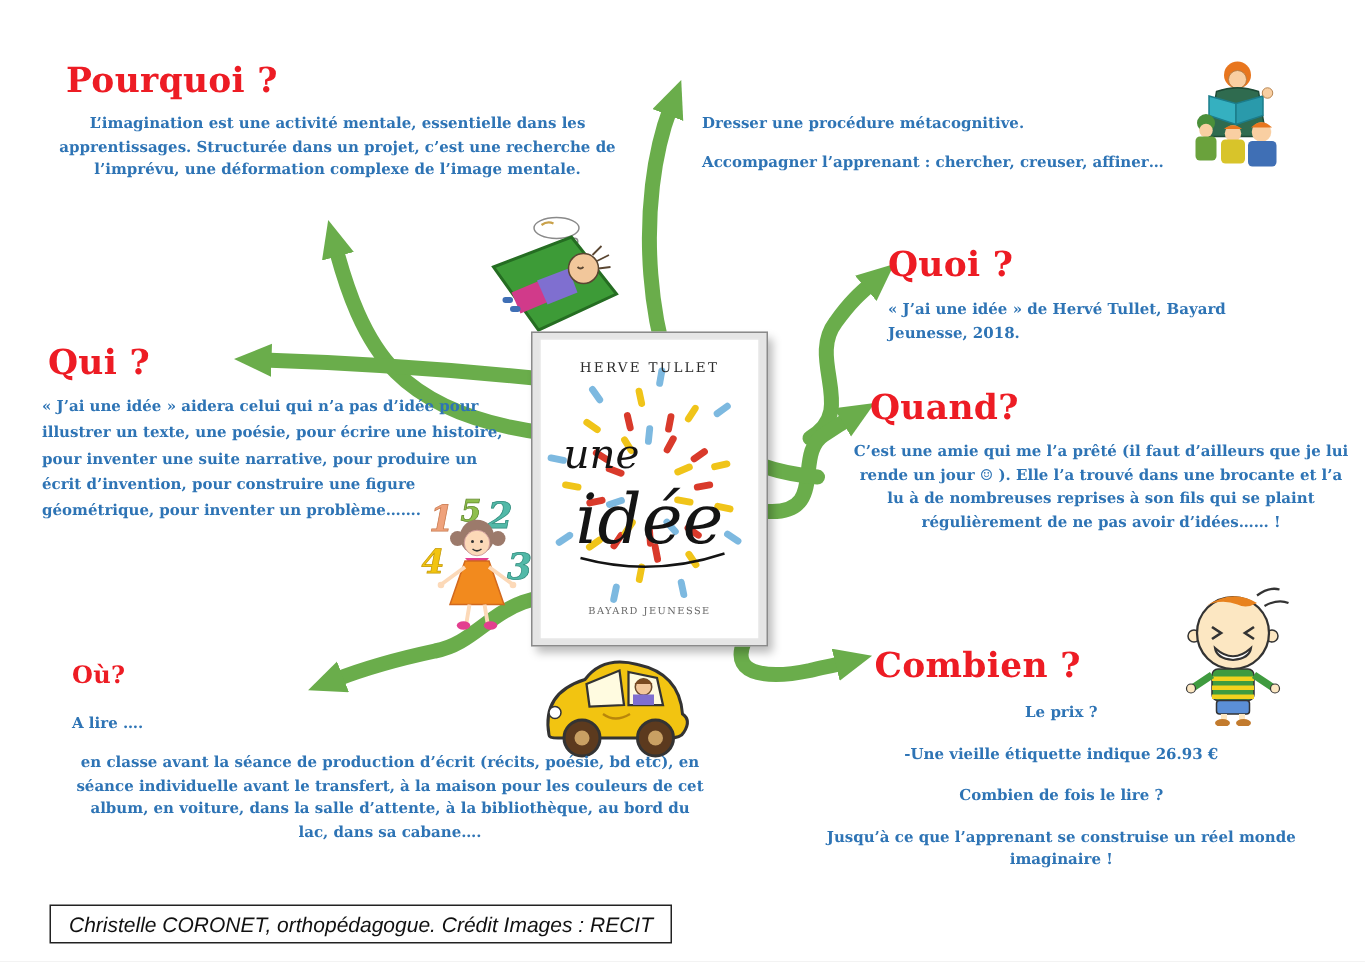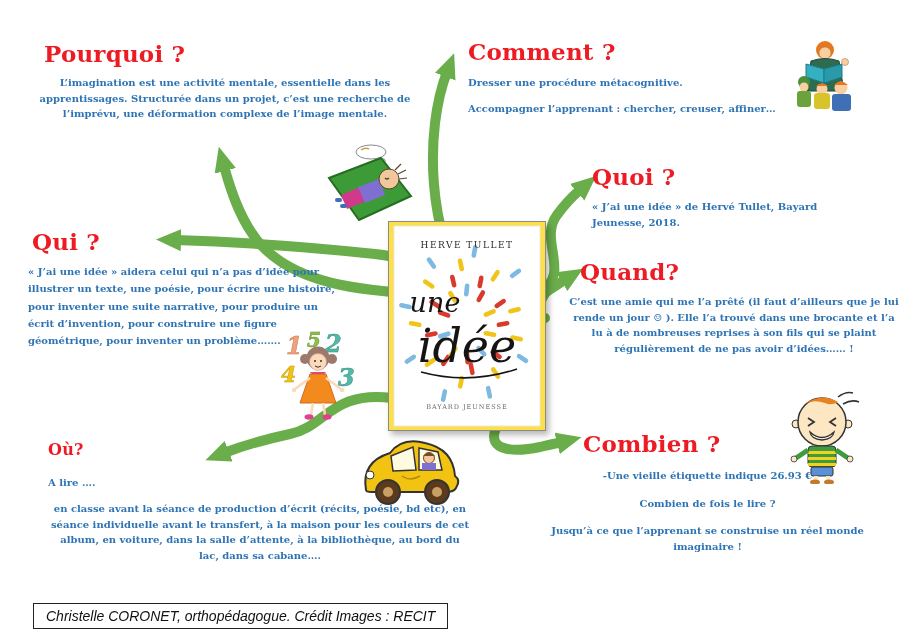--- a/index.html
+++ b/index.html
@@ -15,22 +15,22 @@
   .body-txt{
     font-weight:bold;font-size:10px;color:var(--body-blue,#2e74b5);
     line-height:15.5px;z-index:4;
   }
   .center{text-align:center;}
   .para-gap > div{margin-bottom:10px;white-space:nowrap;}
   .combien-lines > div{margin-bottom:12px;}
   #arrows{position:absolute;left:0;top:0;z-index:1;}
   .clipart{position:absolute;z-index:2;}
   #book{
-    position:absolute;left:388px;top:221px;width:156px;height:208px;
-    background:#fde047;border:1px solid #8a8a8a;z-index:3;
+    position:absolute;left:354px;top:221px;width:156px;height:208px;
+    background:#e5e5e5;border:1px solid #8a8a8a;z-index:3;
     box-shadow:3px 4px 6px rgba(0,0,0,.28);
   }
   #credit-box{
     position:absolute;left:33px;top:603px;border:1.5px solid #222;
     padding:4px 12px;background:#fff;z-index:4;
     font-family:"Liberation Sans", sans-serif;font-style:italic;
     font-size:14px;color:#111;white-space:nowrap;
   }
 </style>
 </head>
@@ -51,41 +51,41 @@
       <path d="M 512 341 C 552 343, 529 303, 549 290 C 557 285, 561 282, 566 279" marker-end="url(#ah)"></path>
       <path d="M 545 318 C 470 312, 452 262, 375 254 C 300 246, 240 242, 176 240" marker-end="url(#ah)"></path>
       <path d="M 392 398 C 332 390, 324 428, 290 434 C 262 440, 242 446, 224 453" marker-end="url(#ah)"></path>
       <path d="M 496 428 C 486 452, 516 452, 540 447 C 548 445, 554 444, 562 442" marker-end="url(#ah)"></path>
     </g>
   </svg>
 
   <div class="abs title" style="left:44px;top:40px;">Pourquoi ?</div>
   <div class="abs body-txt center" style="left:34px;top:75px;width:382px;">L’imagination est une activité mentale, essentielle dans les apprentissages. Structurée dans un projet, c’est une recherche de l’imprévu, une déformation complexe de l’image mentale.</div>
 
-  <div class="abs title" style="left:468px;top:38px;">Comment ?</div>
   <div class="abs body-txt para-gap" style="left:468px;top:75px;">
     <div>Dresser une procédure métacognitive.</div>
     <div>Accompagner l’apprenant : chercher, creuser, affiner…</div>
   </div>
 
   <div class="abs title" style="left:592px;top:163px;">Quoi ?</div>
   <div class="abs body-txt" style="left:592px;top:199px;width:280px;">« J’ai une idée » de Hervé Tullet, Bayard Jeunesse, 2018.</div>
 
   <div class="abs title" style="left:580px;top:258px;">Quand?</div>
   <div class="abs body-txt center" style="left:568px;top:294px;width:332px;">C’est une amie qui me l’a prêté (il faut d’ailleurs que je lui rende un jour ☺ ). Elle l’a trouvé dans une brocante et l’a lu à de nombreuses reprises à son fils qui se plaint régulièrement de ne pas avoir d’idées…… !</div>
 
   <div class="abs title" style="left:32px;top:228px;">Qui ?</div>
   <div class="abs body-txt" style="left:28px;top:263px;width:318px;line-height:17.3px;">« J’ai une idée » aidera celui qui n’a pas d’idée pour illustrer un texte, une poésie, pour écrire une histoire, pour inventer une suite narrative, pour produire un écrit d’invention, pour construire une figure géométrique, pour inventer un problème…….</div>
 
   <div class="abs title" style="left:48px;top:440px;font-size:16px;">Où?</div>
   <div class="abs body-txt" style="left:48px;top:475px;">A lire ….</div>
   <div class="abs body-txt center" style="left:50px;top:501px;width:420px;">en classe avant la séance de production d’écrit (récits, poésie, bd etc), en séance individuelle avant le transfert, à la maison pour les couleurs de cet album, en voiture, dans la salle d’attente, à la bibliothèque, au bord du lac, dans sa cabane….</div>
 
   <div class="abs title" style="left:583px;top:430px;">Combien ?</div>
   <div class="abs body-txt center combien-lines" style="left:545px;top:468px;width:325px;">
+    <div>Le prix ?</div>
     <div>-Une vieille étiquette indique 26.93 €</div>
     <div>Combien de fois le lire ?</div>
     <div>Jusqu’à ce que l’apprenant se construise un réel monde imaginaire !</div>
   </div>
 
   <div id="book">
     <svg width="156" height="208" viewBox="0 0 156 208">
       <rect x="5" y="4" width="146" height="200" fill="#ffffff" stroke="#e7e7e7"></rect>
       <g id="confetti">
           <rect x="-2.3" y="-6.5" width="4.6" height="13" rx="2.3" fill="#d93a2b" transform="translate(114.0,102.0) rotate(-100)"></rect>

